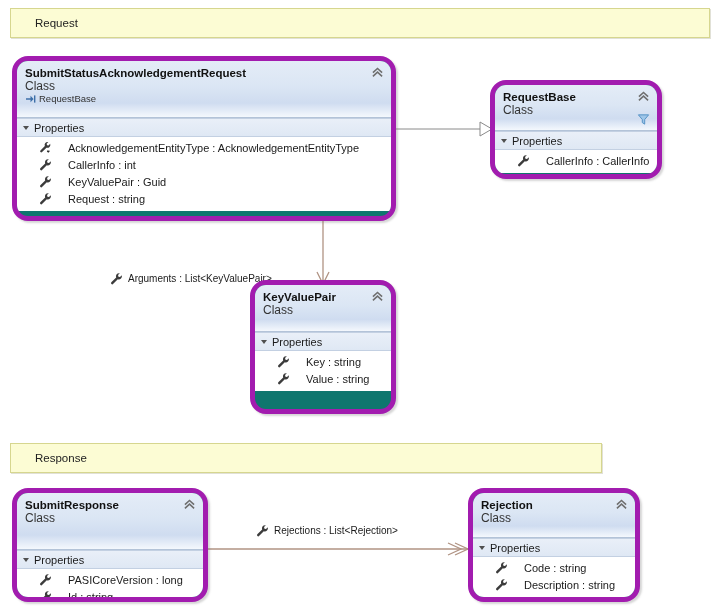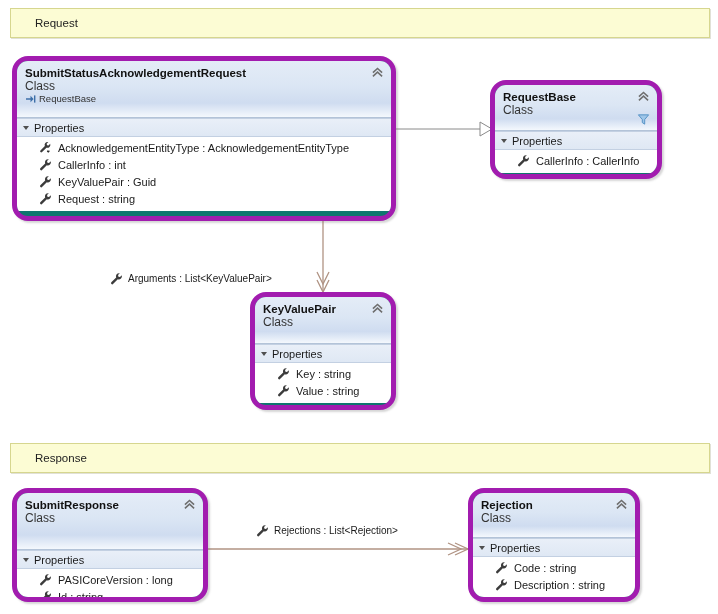--- a/index.html
+++ b/index.html
@@ -112,21 +112,21 @@
     transform: rotate(90deg);
     flex: 0 0 auto;
   }
   .member-list {
     padding: 2px 0 4px 0;
     background: #ffffff;
   }
   .member-row {
     display: flex;
     align-items: center;
-    gap: 6px;
+    gap: 16px;
     height: 17px;
     padding-left: 22px;
     font-size: 11px;
     color: #1a1a1a;
     white-space: nowrap;
   }
   .wrench {
     flex: 0 0 auto;
     width: 13px;
     height: 13px;
@@ -151,21 +151,21 @@
     white-space: nowrap;
   }
 </style>
 </head>
 <body>
 
 <div class="comment-box" style="left:10px; top:8px; width:700px; height:30px;">
   <span class="comment-label">Request</span>
 </div>
 
-<div class="comment-box" style="left:10px; top:443px; width:700px; height:30px;">
+<div class="comment-box" style="left:10px; top:443px; width:592px; height:30px;">
   <span class="comment-label">Response</span>
 </div>
 
 <svg class="connector-layer" width="718" height="614" viewBox="0 0 718 614">
 
   <g>
     <line x1="396" y1="129" x2="480" y2="129" stroke="#8a8a8a" stroke-width="1"></line>
     <polygon points="480,122 492,129 480,136" fill="#ffffff" stroke="#8a8a8a" stroke-width="1"></polygon>
   </g>
 
@@ -269,21 +269,21 @@
   <div class="member-list">
     <div class="member-row">
       <svg class="wrench" viewBox="0 0 16 16">
         <path d="M11.2 1.4a3.9 3.9 0 0 0-3.6 5.4L1.9 12.4a1.5 1.5 0 1 0 2.1 2.1l5.6-5.6a3.9 3.9 0 0 0 4.9-4.9l-2.2 2.2-1.9-.5-.5-1.9 2.2-2.2a3.9 3.9 0 0 0-.9-.2z" fill="#3c3c3c"></path>
       </svg>
       <span>CallerInfo : CallerInfo</span>
     </div>
   </div>
 </div>
 
-<div class="class-shape" style="left:250px; top:292px; width:146px; height:118px;">
+<div class="class-shape" style="left:250px; top:280px; width:146px; height:134px;">
   <div class="class-header" style="height:47px;">
     <div class="class-name">KeyValuePair</div>
     <div class="class-stereotype">Class</div>
     <svg class="collapse-chevron" viewBox="0 0 14 12">
       <path d="M2 6.2 L7 1.6 L12 6.2" stroke="#6f6f6f" stroke-width="1.7" fill="none"></path>
       <path d="M2 10.2 L7 5.6 L12 10.2" stroke="#6f6f6f" stroke-width="1.7" fill="none"></path>
     </svg>
   </div>
 
   <div class="compartment-title">

